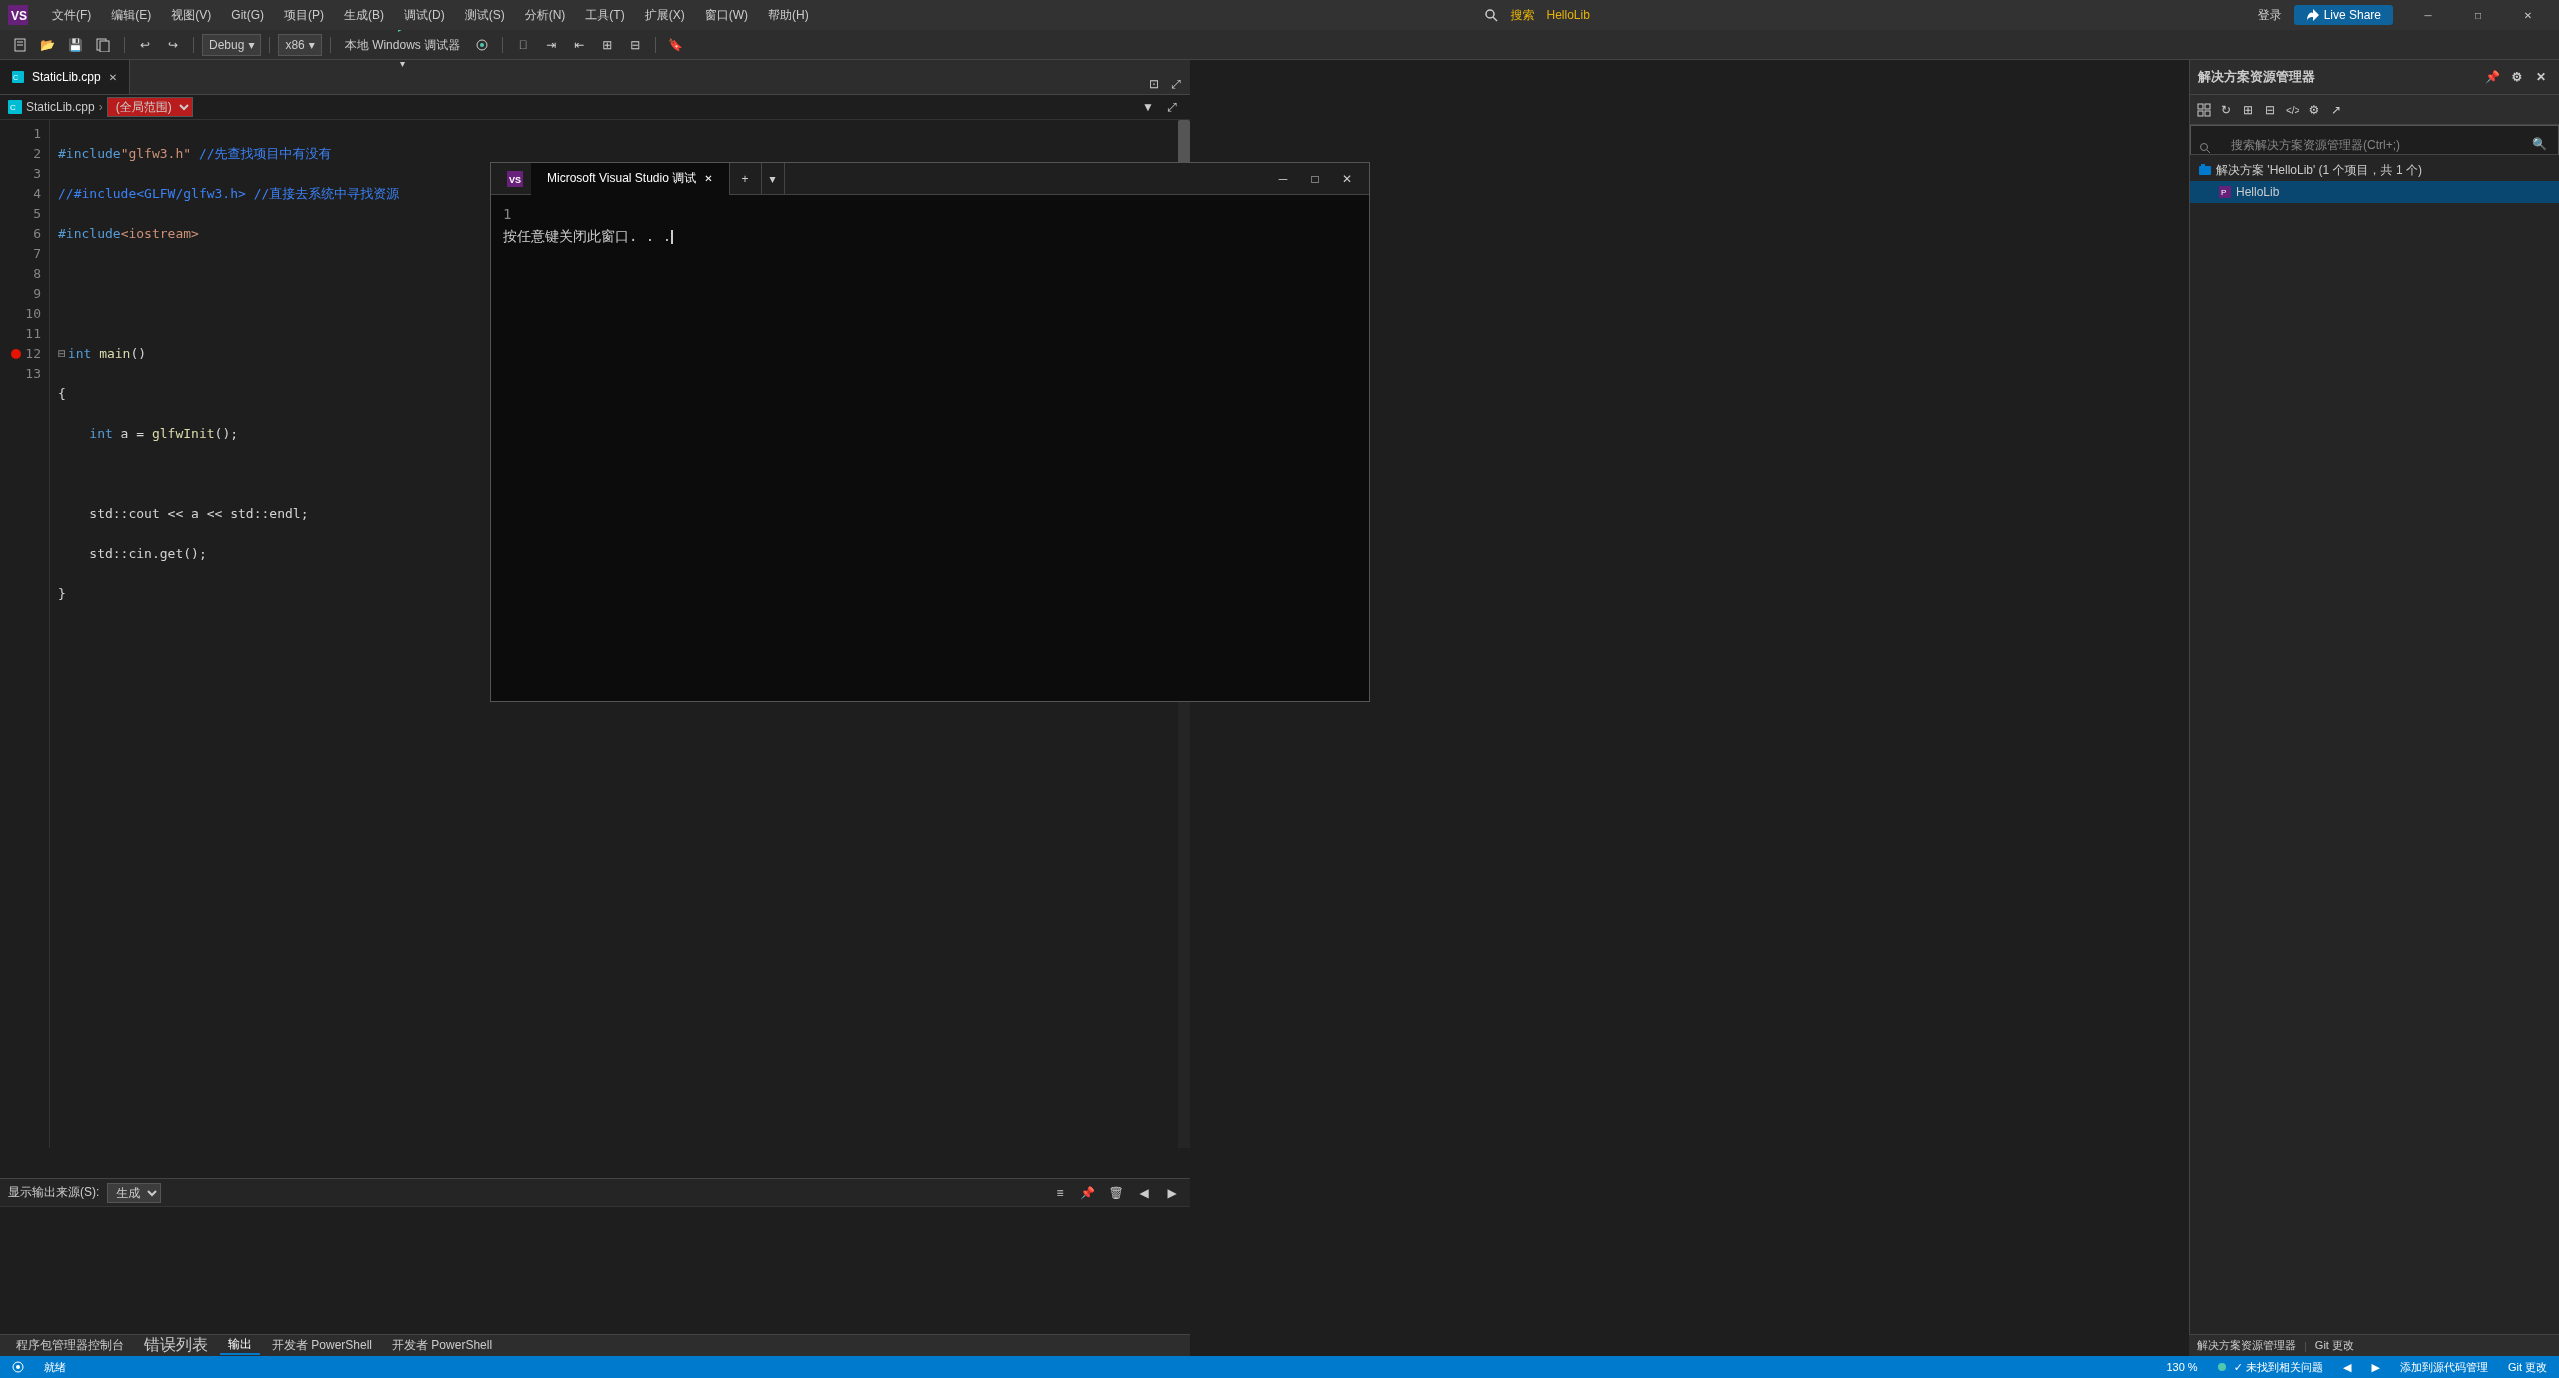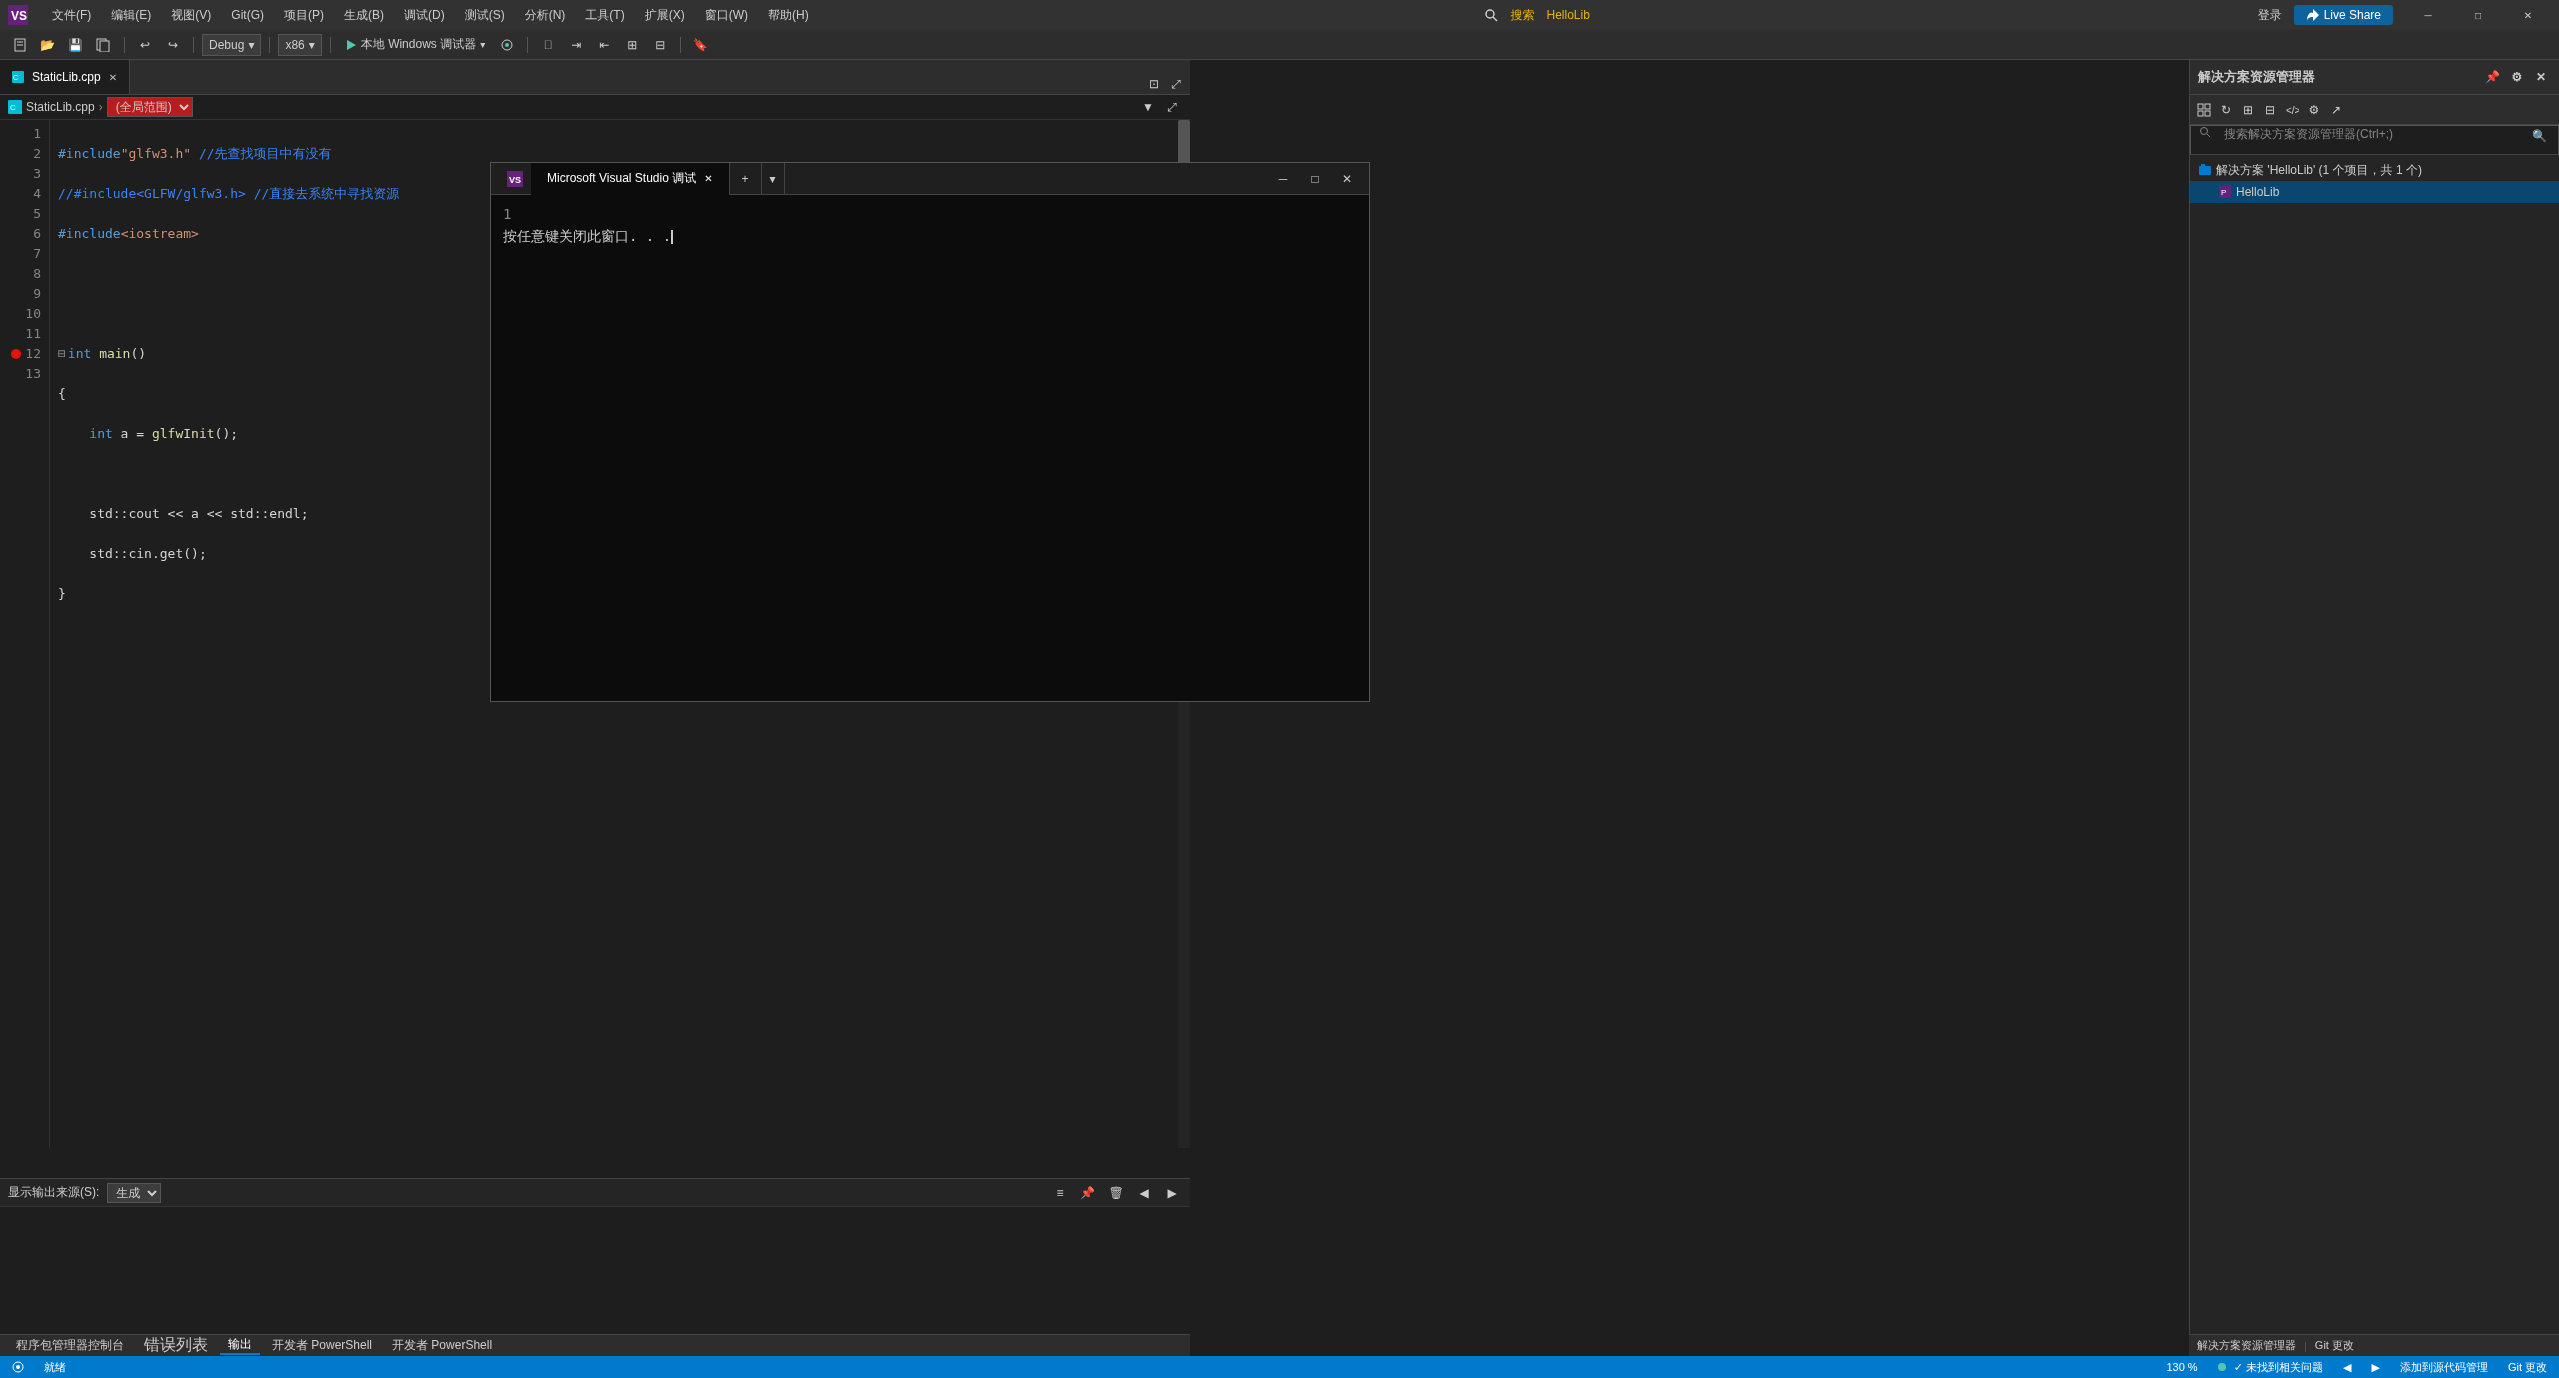--- a/index.html
+++ b/index.html
@@ -316,23 +316,23 @@
       align-items: center;
       padding: 0 4px;
       gap: 2px;
       border-bottom: 1px solid #444;
     }
     .solution-search {
       height: 30px;
       background: #1e1e1e;
       border: 1px solid #555;
       display: flex;
-      align-items: flex-start;
-      padding: 0 8px;
-      gap: 13px;
+      align-items: flex-end;
+      padding: 0 8px;
+      gap: 20px;
       font-size: 12px;
       color: #ccc;
       border-bottom: 1px solid #444;
     }
     .solution-tree {
       padding: 4px 0;
     }
     .tree-item {
       height: 22px;
       display: flex;
@@ -585,21 +585,21 @@
     <span>Debug</span>
     <span>▾</span>
   </div>
   <div class="toolbar-separator"></div>
   <div class="toolbar-dropdown">
     <span>x86</span>
     <span>▾</span>
   </div>
   <div class="toolbar-separator"></div>
 
-  <div style="display:flex;align-items:center;gap:4px;cursor:pointer;padding:2px 6px;">
+  <div style="display:flex;align-items:center;gap:4px;cursor:pointer;padding:2px 6px;flex-direction:column;">
     <svg width="12" height="12" viewBox="0 0 12 12">
         <polygon points="2,1 11,6 2,11" fill="#4ec9b0"></polygon>
       </svg>
     <span style="font-size:12px;color:#ccc;">本地 Windows 调试器</span>
     <span style="font-size:10px;color:#ccc;">▾</span>
   </div>
   <div class="toolbar-btn">
     <svg width="14" height="14" viewBox="0 0 14 14">
         <circle cx="7" cy="7" r="5" stroke="#ccc" stroke-width="1" fill="none"></circle>
         <circle cx="7" cy="7" r="2" fill="#4ec9b0"></circle>

